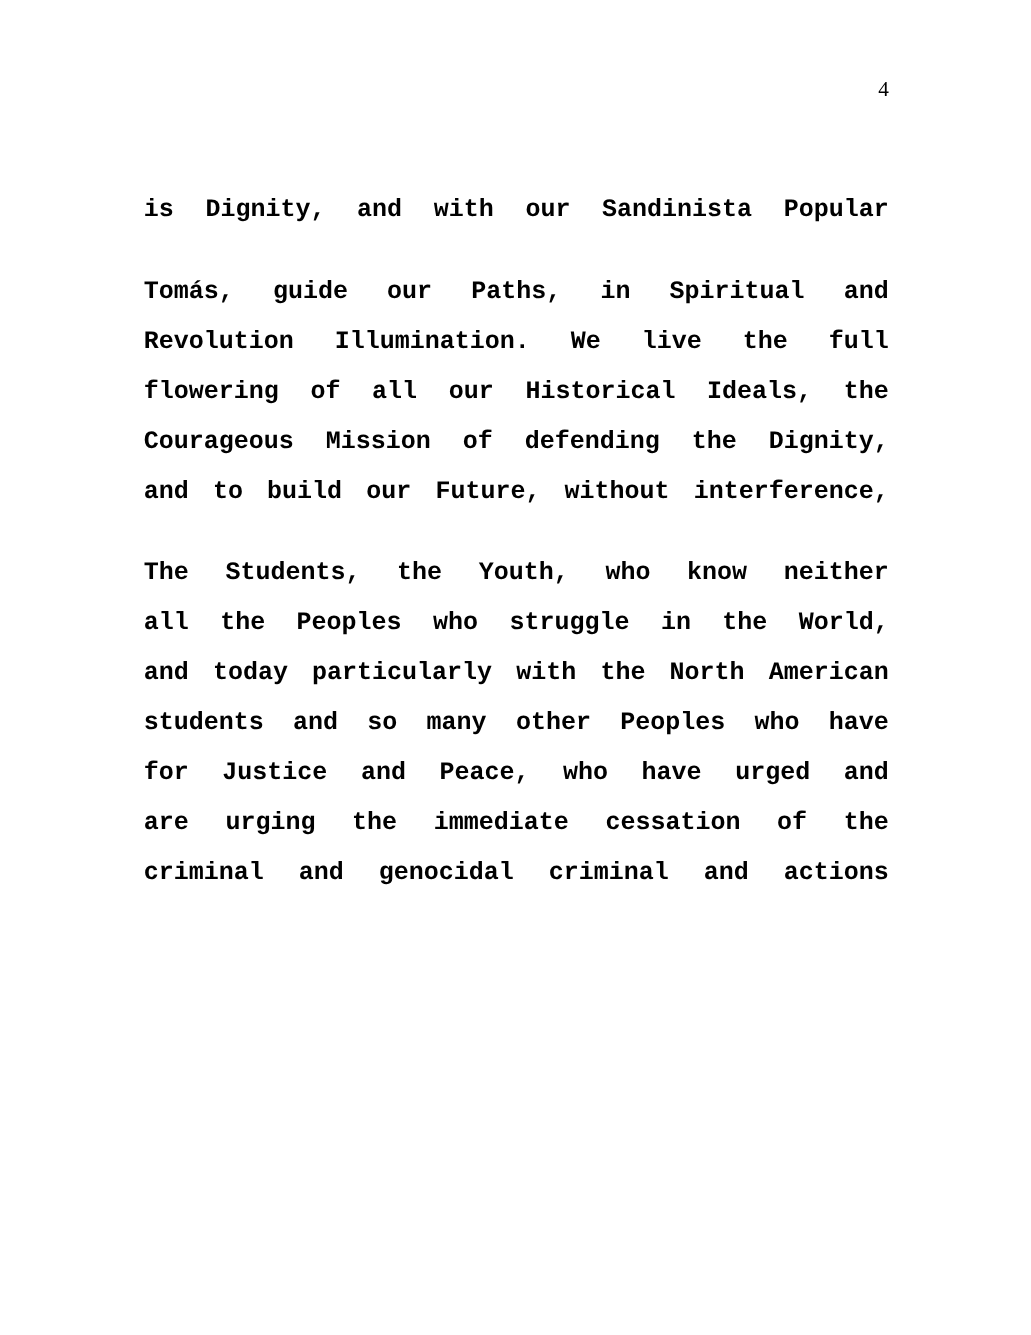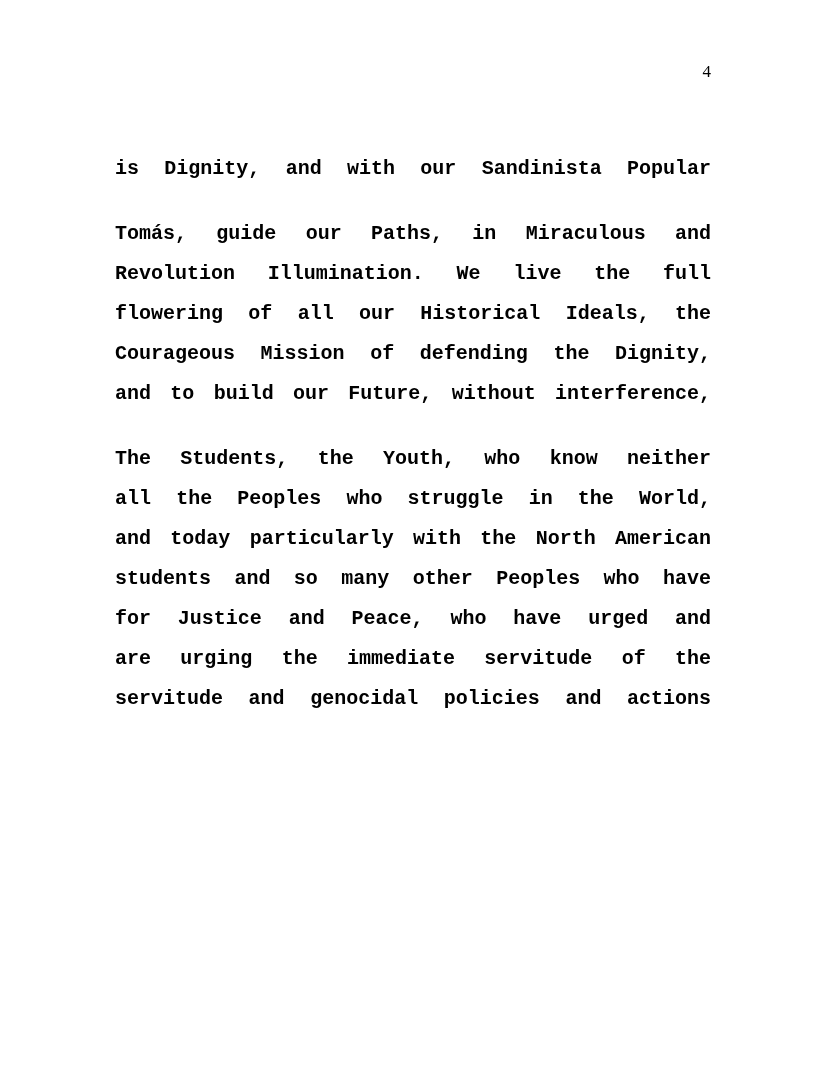--- a/index.html
+++ b/index.html
@@ -53,29 +53,29 @@
 </head>
 <body>
 
 <div class="page">
   <div class="page-number">4</div>
   <div class="body-text">
       <div class="paragraph">
         <div class="line">is Dignity, and with our Sandinista Popular</div>
       </div>
       <div class="paragraph">
-        <div class="line">Tomás, guide our Paths, in Miraculous and</div>
+        <div class="line">Tomás, guide our Paths, in Spiritual and</div>
         <div class="line">Revolution Illumination. We live the full</div>
         <div class="line">flowering of all our Historical Ideals, the</div>
         <div class="line">Courageous Mission of defending the Dignity,</div>
         <div class="line">and to build our Future, without interference,</div>
       </div>
       <div class="paragraph">
         <div class="line">The Students, the Youth, who know neither</div>
         <div class="line">all the Peoples who struggle in the World,</div>
         <div class="line">and today particularly with the North American</div>
         <div class="line">students and  so many other Peoples who have</div>
         <div class="line">for Justice and Peace, who have urged and</div>
-        <div class="line">are urging the immediate servitude of the</div>
-        <div class="line">servitude and genocidal policies and actions</div>
+        <div class="line">are urging the immediate cessation of the</div>
+        <div class="line">criminal and genocidal criminal and actions</div>
       </div>
     </div>
 </div>
 
 </body></html>

